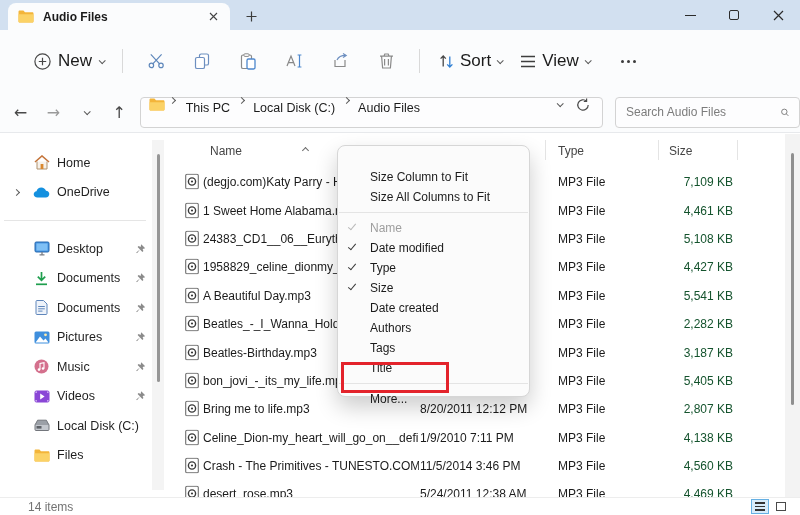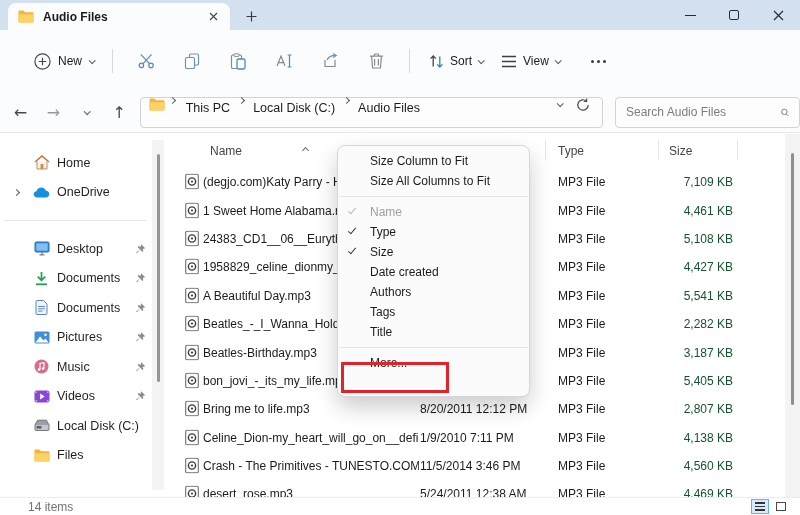--- a/index.html
+++ b/index.html
@@ -18,21 +18,21 @@
   .newtab-btn { position:absolute; left:242px; top:7px; }
   .wincontrols { position:absolute; right:0; top:0; height:30px; display:flex; }
   .wc-btn { width:44px; height:30px; display:flex; align-items:center; justify-content:center; }
   .wc-min { width:11px; height:0; border-top:1.4px solid #2b2b2b; }
   .wc-max { width:10px; height:10px; border:1.4px solid #2b2b2b; border-radius:2px; }
 
   
   .toolbar { position:absolute; left:0; top:30px; width:800px; height:62px; background:#fbfcfd;
              display:flex; align-items:center; }
   .tb-new { display:flex; align-items:center; gap:7px; margin-left:26px; padding:6px 8px; border-radius:5px; }
-  .tb-label { font-size:12px; color:#1b1b1b; }
+  .tb-label { font-size:17px; color:#1b1b1b; }
   .tb-div { width:1px; height:24px; background:#d9d9d9; margin:0 10px; }
   .tb-ico { width:46px; height:34px; display:flex; align-items:center; justify-content:center; border-radius:5px; }
   .tb-group { display:flex; align-items:center; gap:6px; padding:6px 9px; border-radius:5px; }
   .dots { display:flex; gap:3px; margin-left:14px; padding:8px; }
   .dots i { width:3px; height:3px; background:#3c3c3c; border-radius:50%; }
 
   
   .chev { display:inline-block; width:6px; height:6px; border-right:1.3px solid #5a5a5a; border-bottom:1.3px solid #5a5a5a; }
   .chev.down { transform:rotate(45deg) translateY(-1px); }
   .chev.right { transform:rotate(-45deg); }
@@ -79,21 +79,21 @@
   .fname { left:38px; width:216px; overflow:hidden; color:#1b1b1b; }
   .fdate { left:255px; width:138px; color:#1b1b1b; }
   .ftype { left:393px; width:85px; color:#1b1b1b; }
   .fsize { left:448px; width:120px; text-align:right; color:#14532d; }
   .r-scroll { position:absolute; right:0; top:134px; width:15px; height:363px; background:#f3f3f3; }
   .r-thumb { position:absolute; left:6px; top:19px; width:3px; height:252px; background:#8f8f8f; border-radius:2px; }
 
   
   .cmenu { position:absolute; left:337px; top:145px; width:193px; height:252px; background:#fbfbfb;
            border:1px solid #d6d6d6; border-radius:8px; box-shadow:0 10px 22px rgba(0,0,0,.20);
-           padding:5px 0; z-index:50; }
+           padding:21px 0; z-index:50; }
   .mi { position:relative; height:20px; display:flex; align-items:center; padding-left:32px;
         font-size:12px; color:#1b1b1b; }
   .mi .check { position:absolute; left:12px; top:4px; width:4px; height:8px;
                border-right:1.6px solid #3a3a3a; border-bottom:1.6px solid #3a3a3a; transform:rotate(40deg); }
   .mi.disabled { color:#9e9e9e; }
   .mi.disabled .check { border-color:#b8b8b8; }
   .m-sep { height:1px; background:#e4e4e4; margin:5px 1px; }
   .hl-rect { position:absolute; left:3px; top:216px; width:108px; height:31px;
              border:3px solid #e3232b; z-index:60; pointer-events:none; }
 
@@ -585,20 +585,24 @@
     <div class="mi">
         <span>Size All Columns to Fit</span>
       </div>
     <div class="m-sep"></div>
     <div class="mi disabled">
         <span class="check"></span>
         <span>Name</span>
       </div>
     <div class="mi">
         <span class="check"></span>
+        <span>Date modified</span>
+      </div>
+    <div class="mi">
+        <span class="check"></span>
         <span>Type</span>
       </div>
     <div class="mi">
         <span class="check"></span>
         <span>Size</span>
       </div>
     <div class="mi">
         <span>Date created</span>
       </div>
     <div class="mi">

